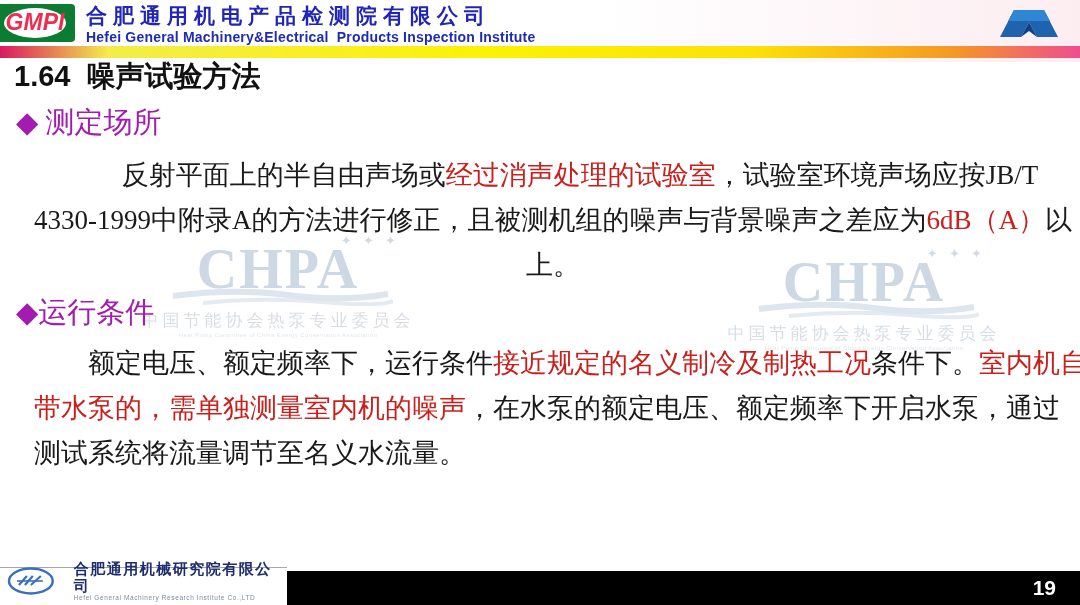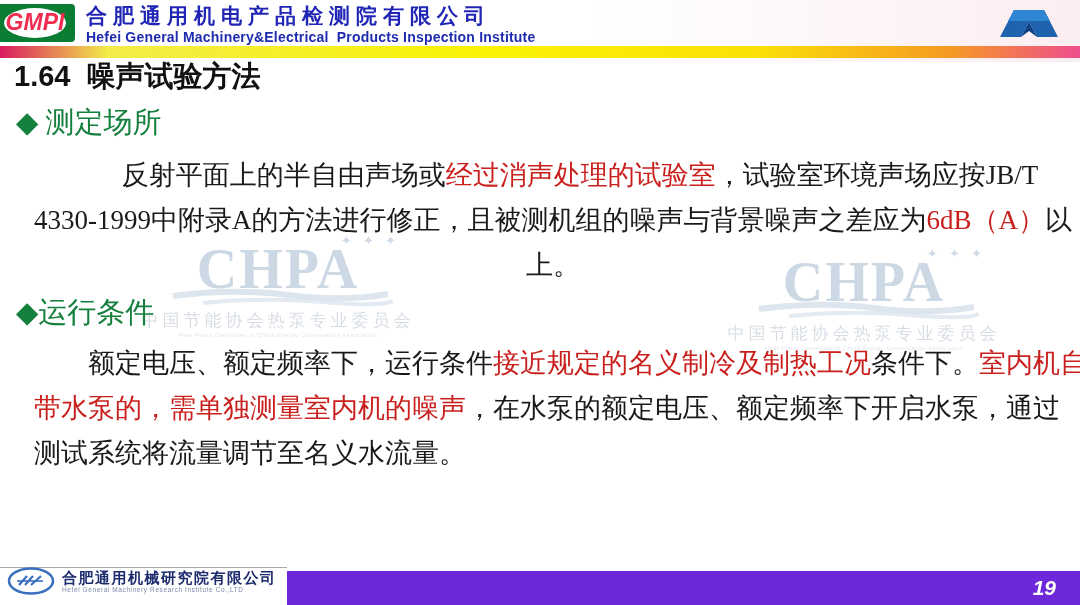--- a/index.html
+++ b/index.html
@@ -27,21 +27,21 @@
   .sino-cn { font-family:"Liberation Sans",sans-serif; font-weight:700; font-size:21px;
              color:#1a2f7c; letter-spacing:4px; line-height:23px; }
   .sino-en { font-family:"Liberation Sans",sans-serif; font-weight:700; font-size:14px;
              color:#1a2f7c; letter-spacing:2.5px; line-height:15px; }
   .grad-bar { position:absolute; top:46px; left:0; width:1080px; height:12px;
               background:linear-gradient(90deg,#d81b60 0%,#f3ec49 10%,#faf303 45%,#fbe107 70%,#f59a23 88%,#ef4d8e 100%); }
 
   
   .title { position:absolute; left:14px; top:57px; font-family:"Liberation Sans",sans-serif;
            font-weight:700; font-size:29px; color:#111; white-space:pre; z-index:2; }
-  .bullet { position:absolute; left:16px; font-size:29px; color:#15803d; z-index:2; white-space:pre; }
+  .bullet { position:absolute; left:16px; font-size:29px; color:#a21caf; z-index:2; white-space:pre; }
   .bullet.b1 { top:103px; }
   .bullet.b2 { top:293px; }
   .para { position:absolute; left:34px; z-index:2; font-size:27px; color:#1a1a1a; }
   .para.p1 { top:153px;text-align:center; }
   .para.p2 { top:341px; }
   .tline { line-height:45px; white-space:nowrap; }
   .para .tline:first-child { text-indent:2em; }
   .red { color:#c9201d; }
 
   
@@ -53,27 +53,27 @@
   .wm-stars { position:absolute; top:-10px; right:28px; font-size:13px; color:#c2d0e0; letter-spacing:4px; }
   .wm-wave { display:block; margin:-8px auto 0 auto; }
   .wm-cn { font-size:17px; color:#ccd2dc; letter-spacing:4px; margin-top:2px;
            font-family:"Liberation Sans",sans-serif; }
   .wm-en { font-size:6px; color:#d6dce4; letter-spacing:0.4px;
            font-family:"Liberation Sans",sans-serif; }
 
   
   .footer { position:absolute; left:0; bottom:0; width:1080px; height:38px; display:flex; z-index:3; }
   .f-left { width:287px; height:27px; background:#ffffff; border-top:1px solid #a8a8a8;
-            display:flex; align-items:center; gap:7px; padding-left:7px; }
+            display:flex; align-items:center; gap:19px; padding-left:7px; }
   .f-cn { font-family:"Liberation Sans",sans-serif; font-weight:700; font-size:15px;
           color:#1d2c6e; letter-spacing:1.5px; line-height:17px; }
   .f-en { font-family:"Liberation Sans",sans-serif; font-size:6.5px; color:#7c8aa8;
           letter-spacing:0.6px; line-height:8px; }
-  .f-bar { flex:1; margin-top:4px; background:#6d28d9; display:flex; align-items:center;
-           justify-content:flex-end; padding-right:24px;font-style:italic; }
+  .f-bar { flex:1; margin-top:4px; background:#000000; display:flex; align-items:center;
+           justify-content:flex-end; padding-right:24px; }
   .pagenum { font-family:"Liberation Sans",sans-serif; font-weight:700; font-size:21px; color:#ffffff; }
 </style>
 </head>
 <body>
 
 <div class="slide">
 
   <div class="header">
     <div class="gmpi-logo">
       <div class="gmpi-ellipse"></div>

